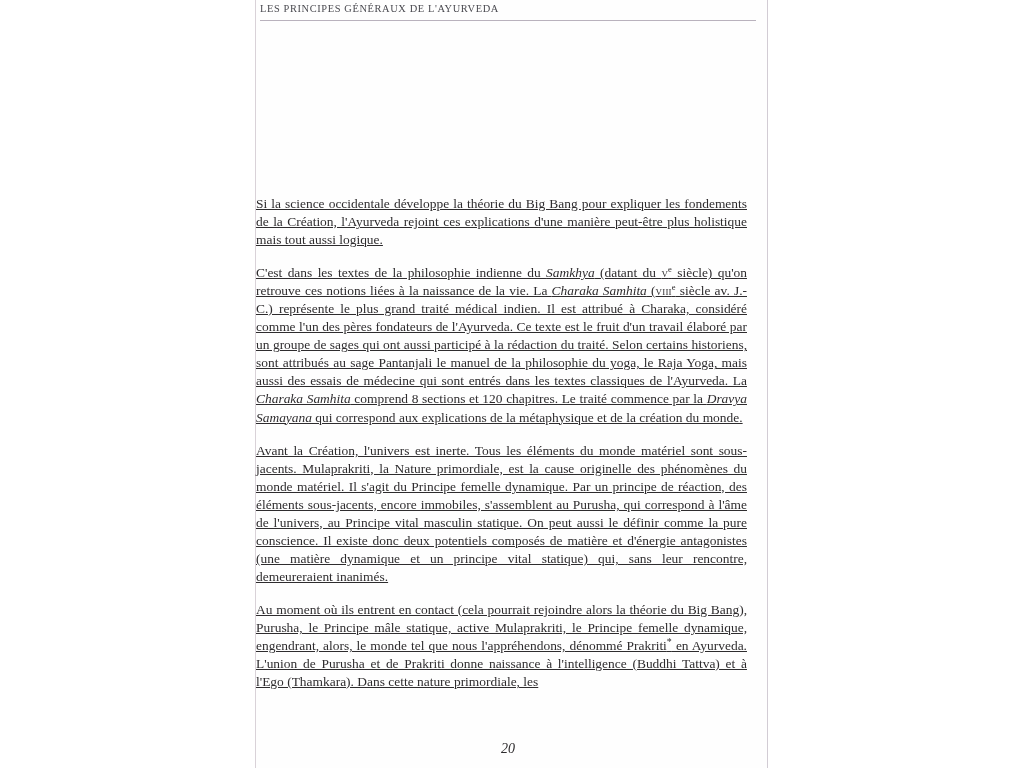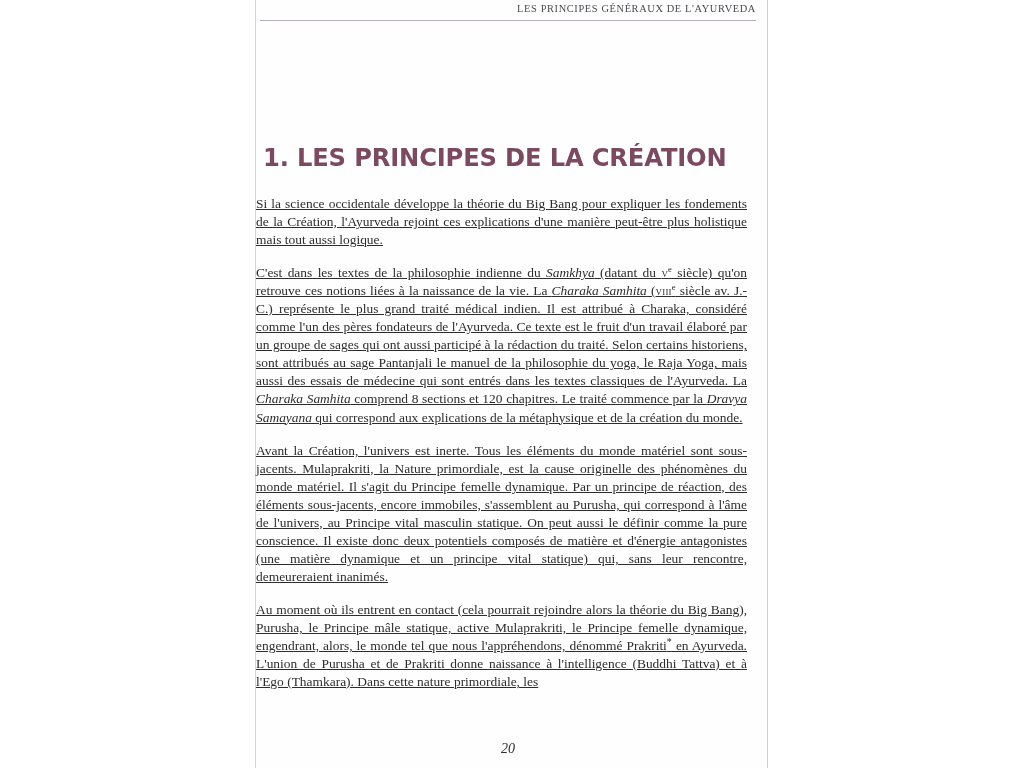--- a/index.html
+++ b/index.html
@@ -41,21 +41,21 @@
     box-sizing: border-box;
     padding: 0 14px 0 6px;
   }
 
   
   .running-head {
     position: absolute;
     top: 2px;
     left: 4px;
     right: 11px;
-    text-align: right;
+    text-align: left;
     font-family: "Liberation Serif", "DejaVu Serif", serif;
     font-size: 10.4px;
     letter-spacing: 0.62px;
     color: #4a4a50;
     line-height: 13px;
     white-space: nowrap;
   }
 
   .header-rule {
     position: absolute;
@@ -150,21 +150,20 @@
 
 <div id="viewport">
 
   <div id="page-sheet">
     <div class="page-inner">
 
       <div class="running-head">LES PRINCIPES GÉNÉRAUX DE L'AYURVEDA</div>
 
       <div class="header-rule"></div>
 
-      <h1 class="chapter-title">1. LES PRINCIPES DE LA CRÉATION</h1>
 
       <div class="body-block">
 
         <p class="para">Si la science occidentale développe la théorie du Big Bang pour expliquer les fondements de la Création, l'Ayurveda rejoint ces explications d'une manière peut-être plus holistique mais tout aussi logique.</p>
 
         <p class="para"><span>C'est dans les textes de la philosophie indienne du </span><em class="work">Samkhya</em><span> (datant du </span><span class="roman">v</span><sup class="ordinal">e</sup><span> siècle) qu'on retrouve ces notions liées à la naissance de la vie. La </span><em class="work">Charaka Samhita</em><span> (</span><span class="roman">viii</span><sup class="ordinal">e</sup><span> siècle av. J.-C.) représente le plus grand traité médical indien. Il est attribué à Charaka, considéré comme l'un des pères fondateurs de l'Ayurveda. Ce texte est le fruit d'un travail élaboré par un groupe de sages qui ont aussi participé à la rédaction du traité. Selon certains historiens, sont attribués au sage Pantanjali le manuel de la philosophie du yoga, le Raja Yoga, mais aussi des essais de médecine qui sont entrés dans les textes classiques de l'Ayurveda. La </span><em class="work">Charaka Samhita</em><span> comprend 8 sections et 120 chapitres. Le traité commence par la </span><em class="work">Dravya Samayana</em><span> qui correspond aux explications de la métaphysique et de la création du monde.</span></p>
 
         <p class="para">Avant la Création, l'univers est inerte. Tous les éléments du monde matériel sont sous-jacents. Mulaprakriti, la Nature primordiale, est la cause originelle des phénomènes du monde matériel. Il s'agit du Principe femelle dynamique. Par un principe de réaction, des éléments sous-jacents, encore immobiles, s'assemblent au Purusha, qui correspond à l'âme de l'univers, au Principe vital masculin statique. On peut aussi le définir comme la pure conscience. Il existe donc deux potentiels composés de matière et d'énergie antagonistes (une matière dynamique et un principe vital statique) qui, sans leur rencontre, demeureraient inanimés.</p>
 
         <p class="para extra-gap"><span>Au moment où ils entrent en contact (cela pourrait rejoindre alors la théorie du Big Bang), Purusha, le Principe mâle statique, active Mulaprakriti, le Principe femelle dynamique, engendrant, alors, le monde tel que nous l'appréhendons, dénommé Prakriti</span><sup class="fn">*</sup><span> en Ayurveda. L'union de Purusha et de Prakriti donne naissance à l'intelligence (Buddhi Tattva) et à l'Ego (Thamkara). Dans cette nature primordiale, les</span></p>

